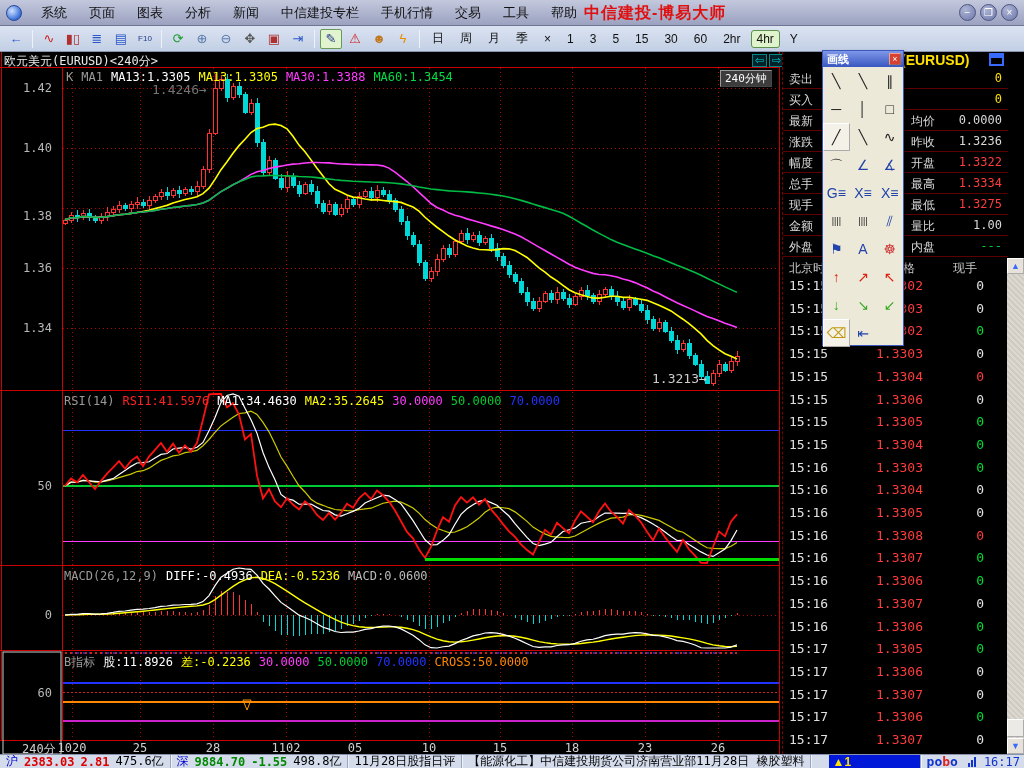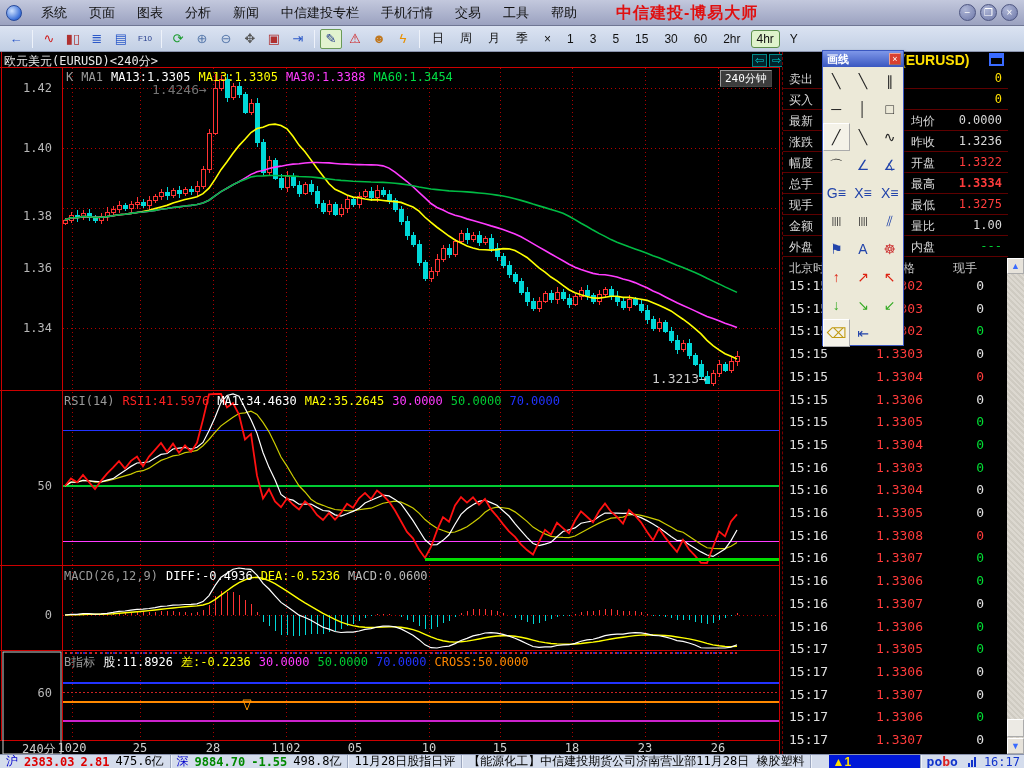--- a/index.html
+++ b/index.html
@@ -8,21 +8,21 @@
   #app { position:relative; width:1024px; height:768px; background:#000; }
 
   
   #titlebar { position:absolute; left:0; top:0; width:1024px; height:26px;
     background:linear-gradient(#c3c8dd,#9ba2c0); display:flex; align-items:center;
     border-bottom:1px solid #6f7694; }
   #app-icon { width:16px; height:16px; border-radius:50%; margin:0 8px 0 6px;
     background:radial-gradient(circle at 35% 35%, #cfe2ff, #3a6fd8 70%, #1b3f96);
     border:1px solid #274a9c; }
   .menu-item { font-size:13px; color:#111; padding:3px 11px; cursor:default; }
-  #win-title { position:absolute; left:616px; top:3px; font-size:16px; font-weight:bold;
+  #win-title { position:absolute; left:584px; top:3px; font-size:16px; font-weight:bold;
     color:#e01010; letter-spacing:1px; }
   #win-buttons { position:absolute; right:6px; top:4px; display:flex; gap:4px; }
   .win-btn { width:17px; height:17px; border-radius:50%; font-size:10px; line-height:15px;
     text-align:center; color:#fff; background:radial-gradient(circle at 35% 30%, #aeb6d6, #6d77a8);
     border:1px solid #4d5580; }
 
   
   #toolbar { position:absolute; left:0; top:26px; width:1024px; height:26px;
     background:linear-gradient(#dbe3f2,#c2cfe4); display:flex; align-items:center;
     border-bottom:1px solid #8a93ad; }
@@ -625,21 +625,21 @@
           <span class="q-value" style="color: rgb(216, 216, 216);">1.3236</span>
         </div>
         <div class="q-row" style="top: 100px;">
           <span class="q-label">幅度</span>
           <span class="q-label2">开盘</span>
           <span class="q-value" style="color: rgb(255, 60, 60);">1.3322</span>
         </div>
         <div class="q-row" style="top: 121px;">
           <span class="q-label">总手</span>
           <span class="q-label2">最高</span>
-          <span class="q-value" style="color: rgb(255, 60, 60); font-weight: bold;">1.3334</span>
+          <span class="q-value" style="color: rgb(255, 60, 60);">1.3334</span>
         </div>
         <div class="q-row" style="top: 142px;">
           <span class="q-label">现手</span>
           <span class="q-label2">最低</span>
           <span class="q-value" style="color: rgb(255, 60, 60);">1.3275</span>
         </div>
         <div class="q-row" style="top: 163px;">
           <span class="q-label">金额</span>
           <span class="q-label2">量比</span>
           <span class="q-value" style="color: rgb(216, 216, 216);">1.00</span>

